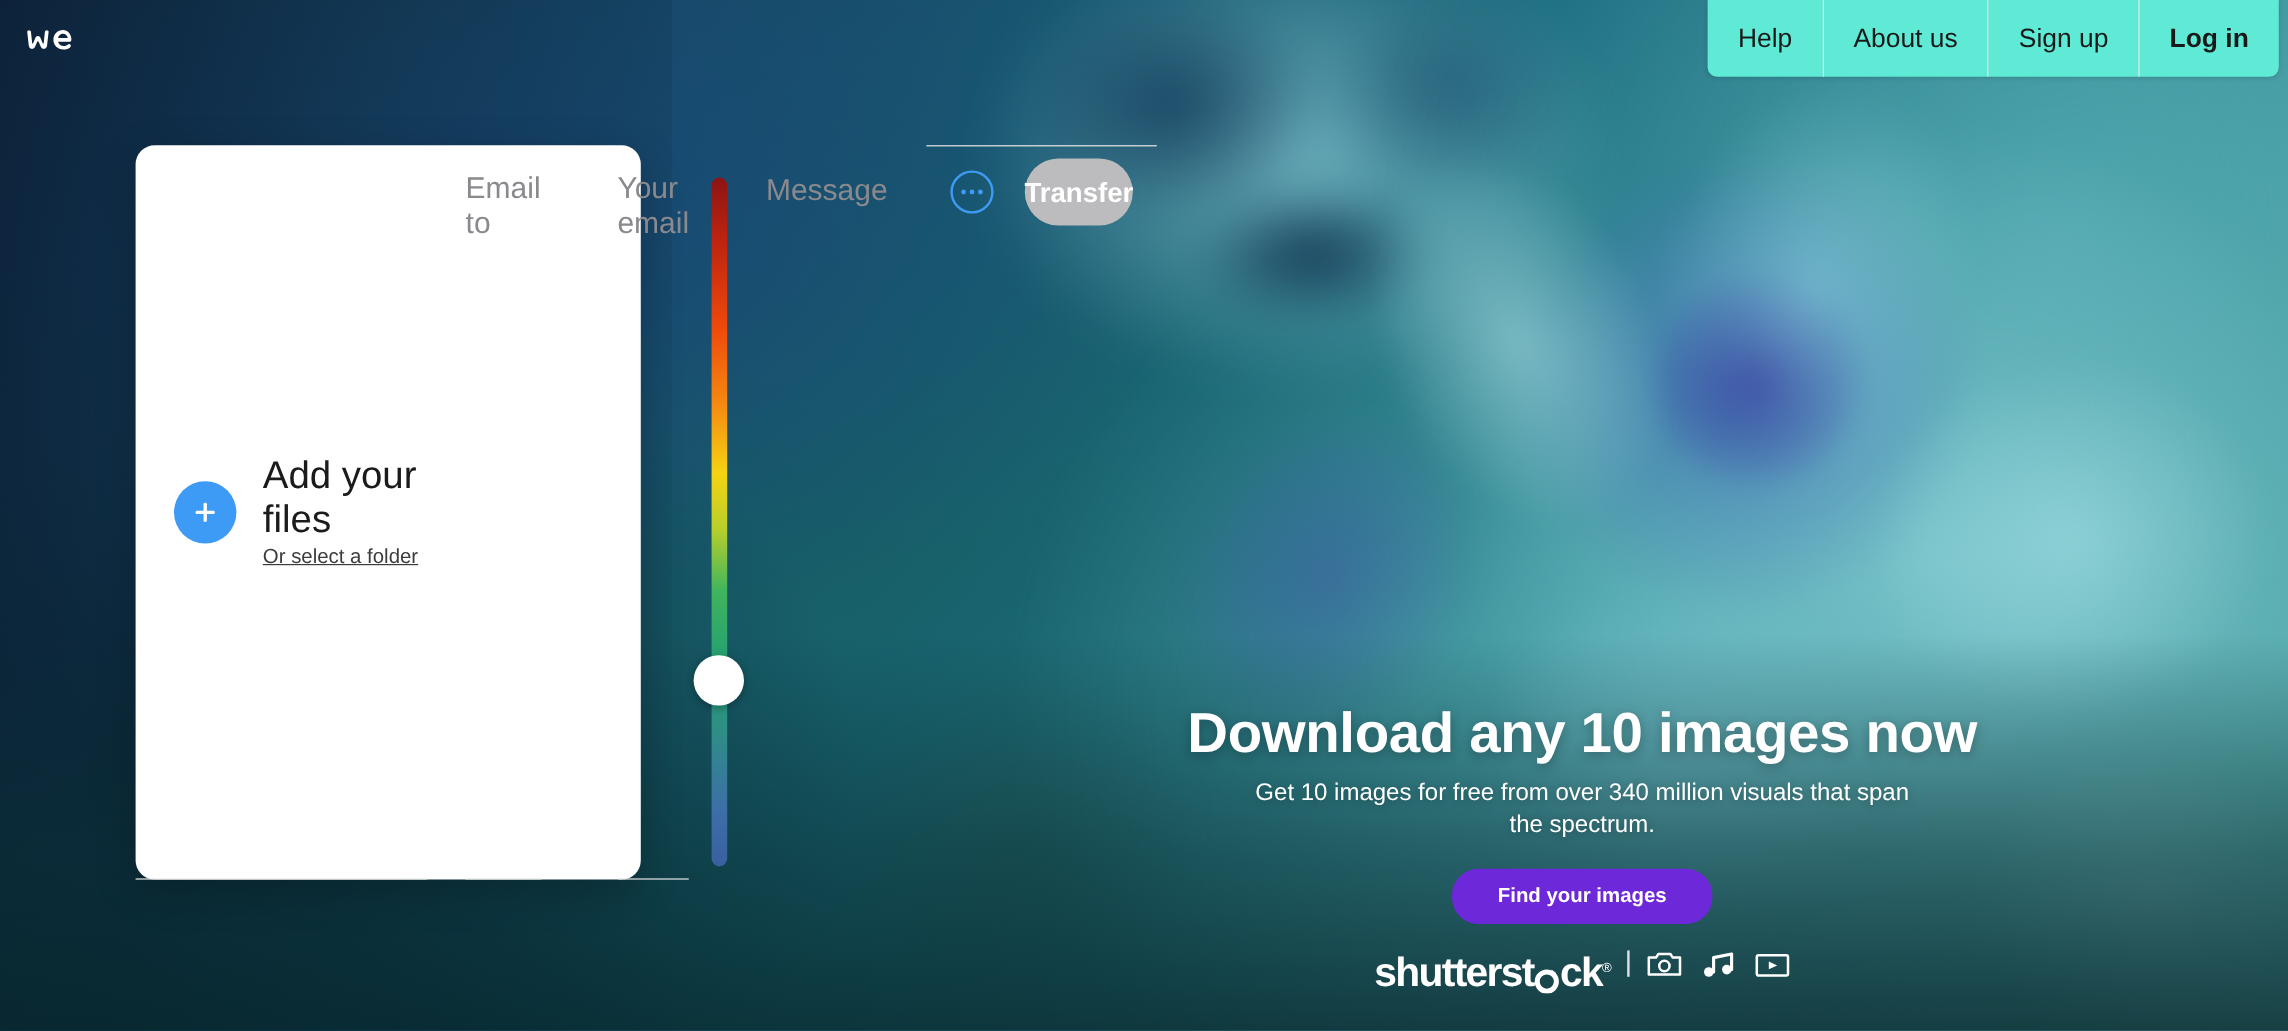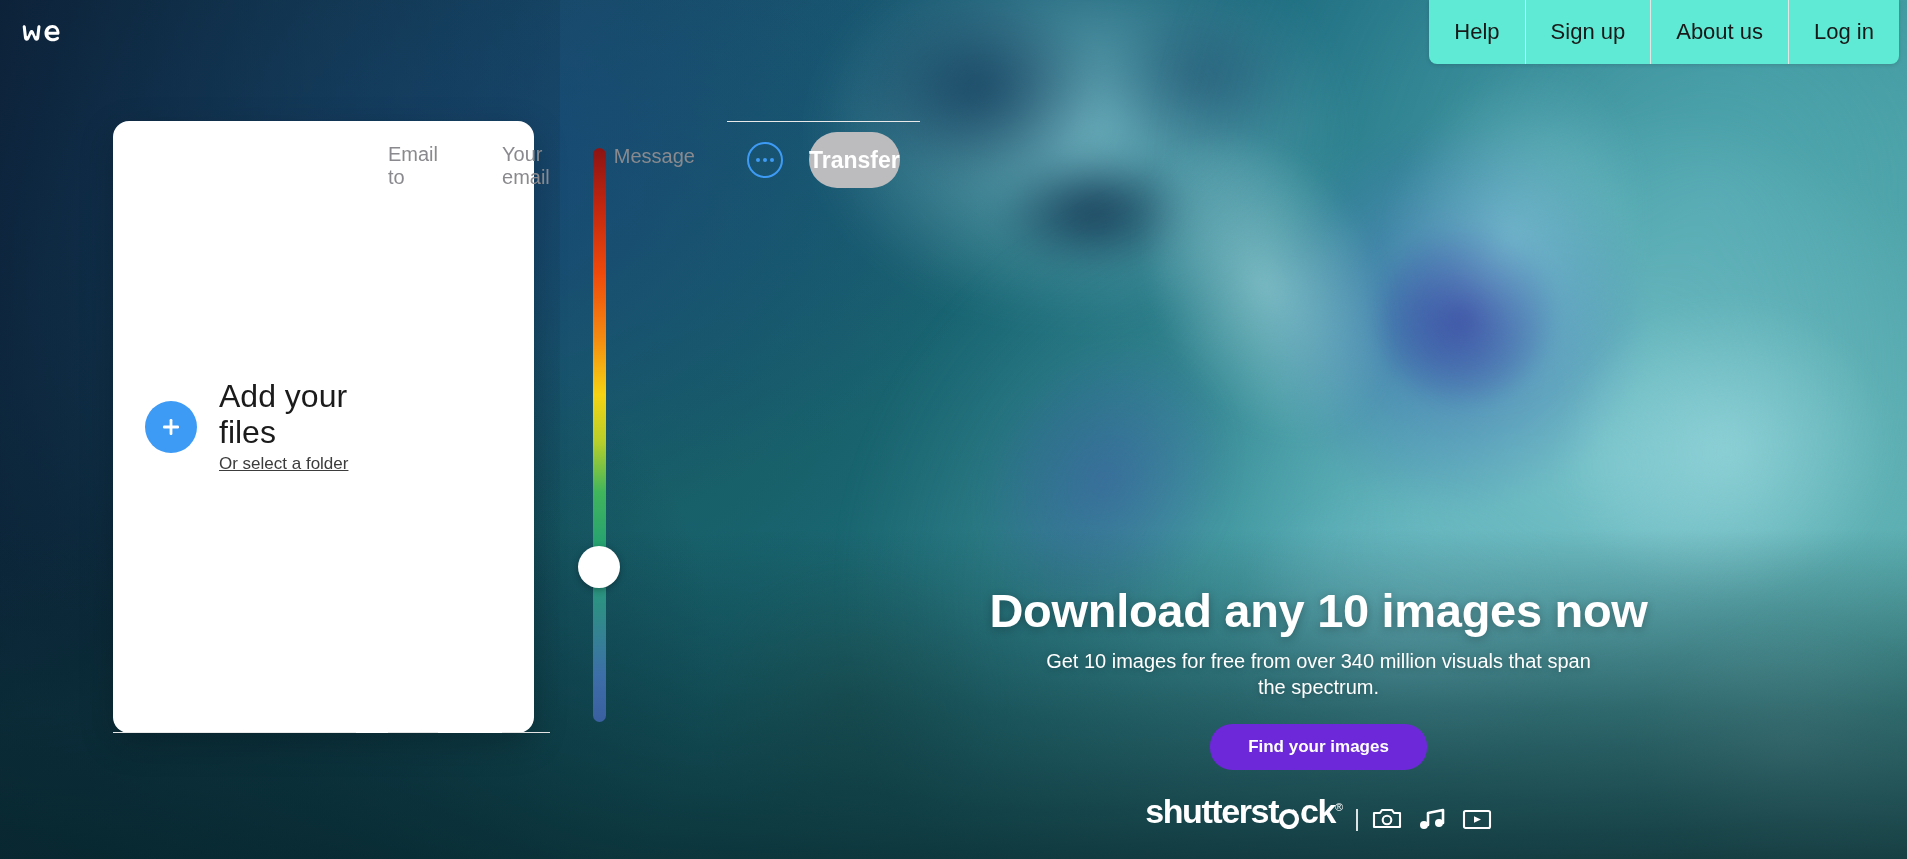--- a/index.html
+++ b/index.html
@@ -67,21 +67,21 @@
     box-shadow:0 1px 4px rgba(0,0,0,.14);
     height:64px; overflow:hidden;
   }
   #nav a {
     display:flex; align-items:center; justify-content:center;
     padding:0 25px; height:100%;
     color:#19191a; text-decoration:none;
     font-size:22px; white-space:nowrap;
     border-right:1px solid #e6e6e6;
   }
-  #nav a:last-child { border-right:none; }
+  #nav a:last-child { border-right:none;font-weight:bold; }
 
   
   #panel {
     position:absolute; left:113px; top:121px; width:421px; height:612px;
     background:#fff; border-radius:16px;
     box-shadow:0 10px 34px rgba(0,0,0,.22);
     z-index:30; display:flex; flex-direction:row;
   }
   #drop-zone {
     flex:0 0 243px;
@@ -99,21 +99,21 @@
   .add-texts { display:flex; flex-direction:column; }
   #add-title { font-size:32px; color:#1b1b1c; line-height:1.12; font-weight:400; }
   #add-sub {
     font-size:17px; color:#3c3c3d; text-decoration:underline;
     margin-top:4px; cursor:pointer; align-self:flex-start;
   }
 
   .field {
     margin:0 32px; padding:22px 0 12px;
     border-bottom:1px solid #e4e4e4;
-    font-size:20px; color:#8a8a8e;
+    font-size:25px; color:#8a8a8e;
   }
   .field.no-rule { border-bottom:none; padding-top:24px; flex:1; }
 
   #panel-footer {
     border-top:1px solid #e9e9e9;
     display:flex; align-items:center;
     padding:0 20px; height:77px;
   }
   #more-btn {
     width:36px; height:36px; border-radius:50%;
@@ -164,21 +164,21 @@
   }
   #ad-cta {
     display:inline-block; margin-top:24px;
     background:#6d28d9; color:#fff;
     font-size:17px; font-weight:700;
     padding:13px 38px; border-radius:22px;
     border:none; font-family:inherit; cursor:pointer;
     text-decoration:none;
   }
   #ad-brand {
-    margin-top:22px; display:flex; align-items:flex-end;
+    margin-top:22px; display:flex; align-items:flex-start;
     justify-content:center; gap:14px;
   }
   #ss-word { font-size:34px; font-weight:700; letter-spacing:-1.4px; position:relative; }
   #ss-word .reg { font-size:11px; vertical-align:super; font-weight:400; }
   .brand-divider { width:2px; height:22px; background:#fff; opacity:.85; }
   .brand-icons { display:flex; align-items:center; gap:16px; }
   .brand-icons svg { display:block; }
 </style>
 </head>
 <body>
@@ -202,22 +202,22 @@
 
 <div id="logo">
   <svg viewBox="0 0 60 32" width="60" height="32" aria-hidden="true">
     <path fill="#ffffff" d="M2.2 7.2c-.9 0-1.6.6-1.5 1.5l1.3 11.4c.2 1.6 1.3 2.6 2.7 2.6 1.2 0 2.1-.7 2.6-1.9l1.6-3.9c.2-.4.4-.6.7-.6.3 0 .6.2.7.6l1.6 3.9c.5 1.2 1.4 1.9 2.6 1.9 1.4 0 2.5-1 2.7-2.6l1.3-11.4c.1-.9-.6-1.5-1.5-1.5-.9 0-1.5.6-1.6 1.5l-1 9.1c0 .3-.2.5-.4.5-.2 0-.4-.1-.5-.4l-1.8-4.4c-.4-1-1.1-1.6-2.1-1.6s-1.7.6-2.1 1.6l-1.8 4.4c-.1.3-.3.4-.5.4-.2 0-.4-.2-.4-.5l-1-9.1c-.1-.9-.7-1.5-1.6-1.5z"></path>
     <path fill="#ffffff" d="M30.6 7.1c-4.6 0-8.1 3.5-8.1 8.1s3.5 8.1 8.4 8.1c2.2 0 4.1-.7 5.4-1.8.5-.4.7-.9.7-1.4 0-.8-.6-1.4-1.4-1.4-.4 0-.8.2-1.2.5-.9.7-2 1.1-3.4 1.1-2.4 0-4.1-1.4-4.6-3.5h9.1c1.3 0 2-.7 2-1.9 0-4.3-3.1-7.8-6.9-7.8zm-4.2 6.6c.4-2.2 2-3.6 4.1-3.6s3.6 1.4 4 3.6z"></path>
   </svg>
 </div>
 
 <nav id="nav">
   <a href="#">Help</a>
+  <a href="#">About us</a>
   <a href="#">Sign up</a>
-  <a href="#">About us</a>
   <a href="#">Log in</a>
 </nav>
 
 <section id="panel">
 
   <div id="drop-zone">
     <div id="add-plus">
       <svg width="22" height="22" viewBox="0 0 22 22" aria-hidden="true">
         <rect x="9.6" y="3" width="2.8" height="16" rx="1.2" fill="#fff"></rect>
         <rect x="3" y="9.6" width="16" height="2.8" rx="1.2" fill="#fff"></rect>

